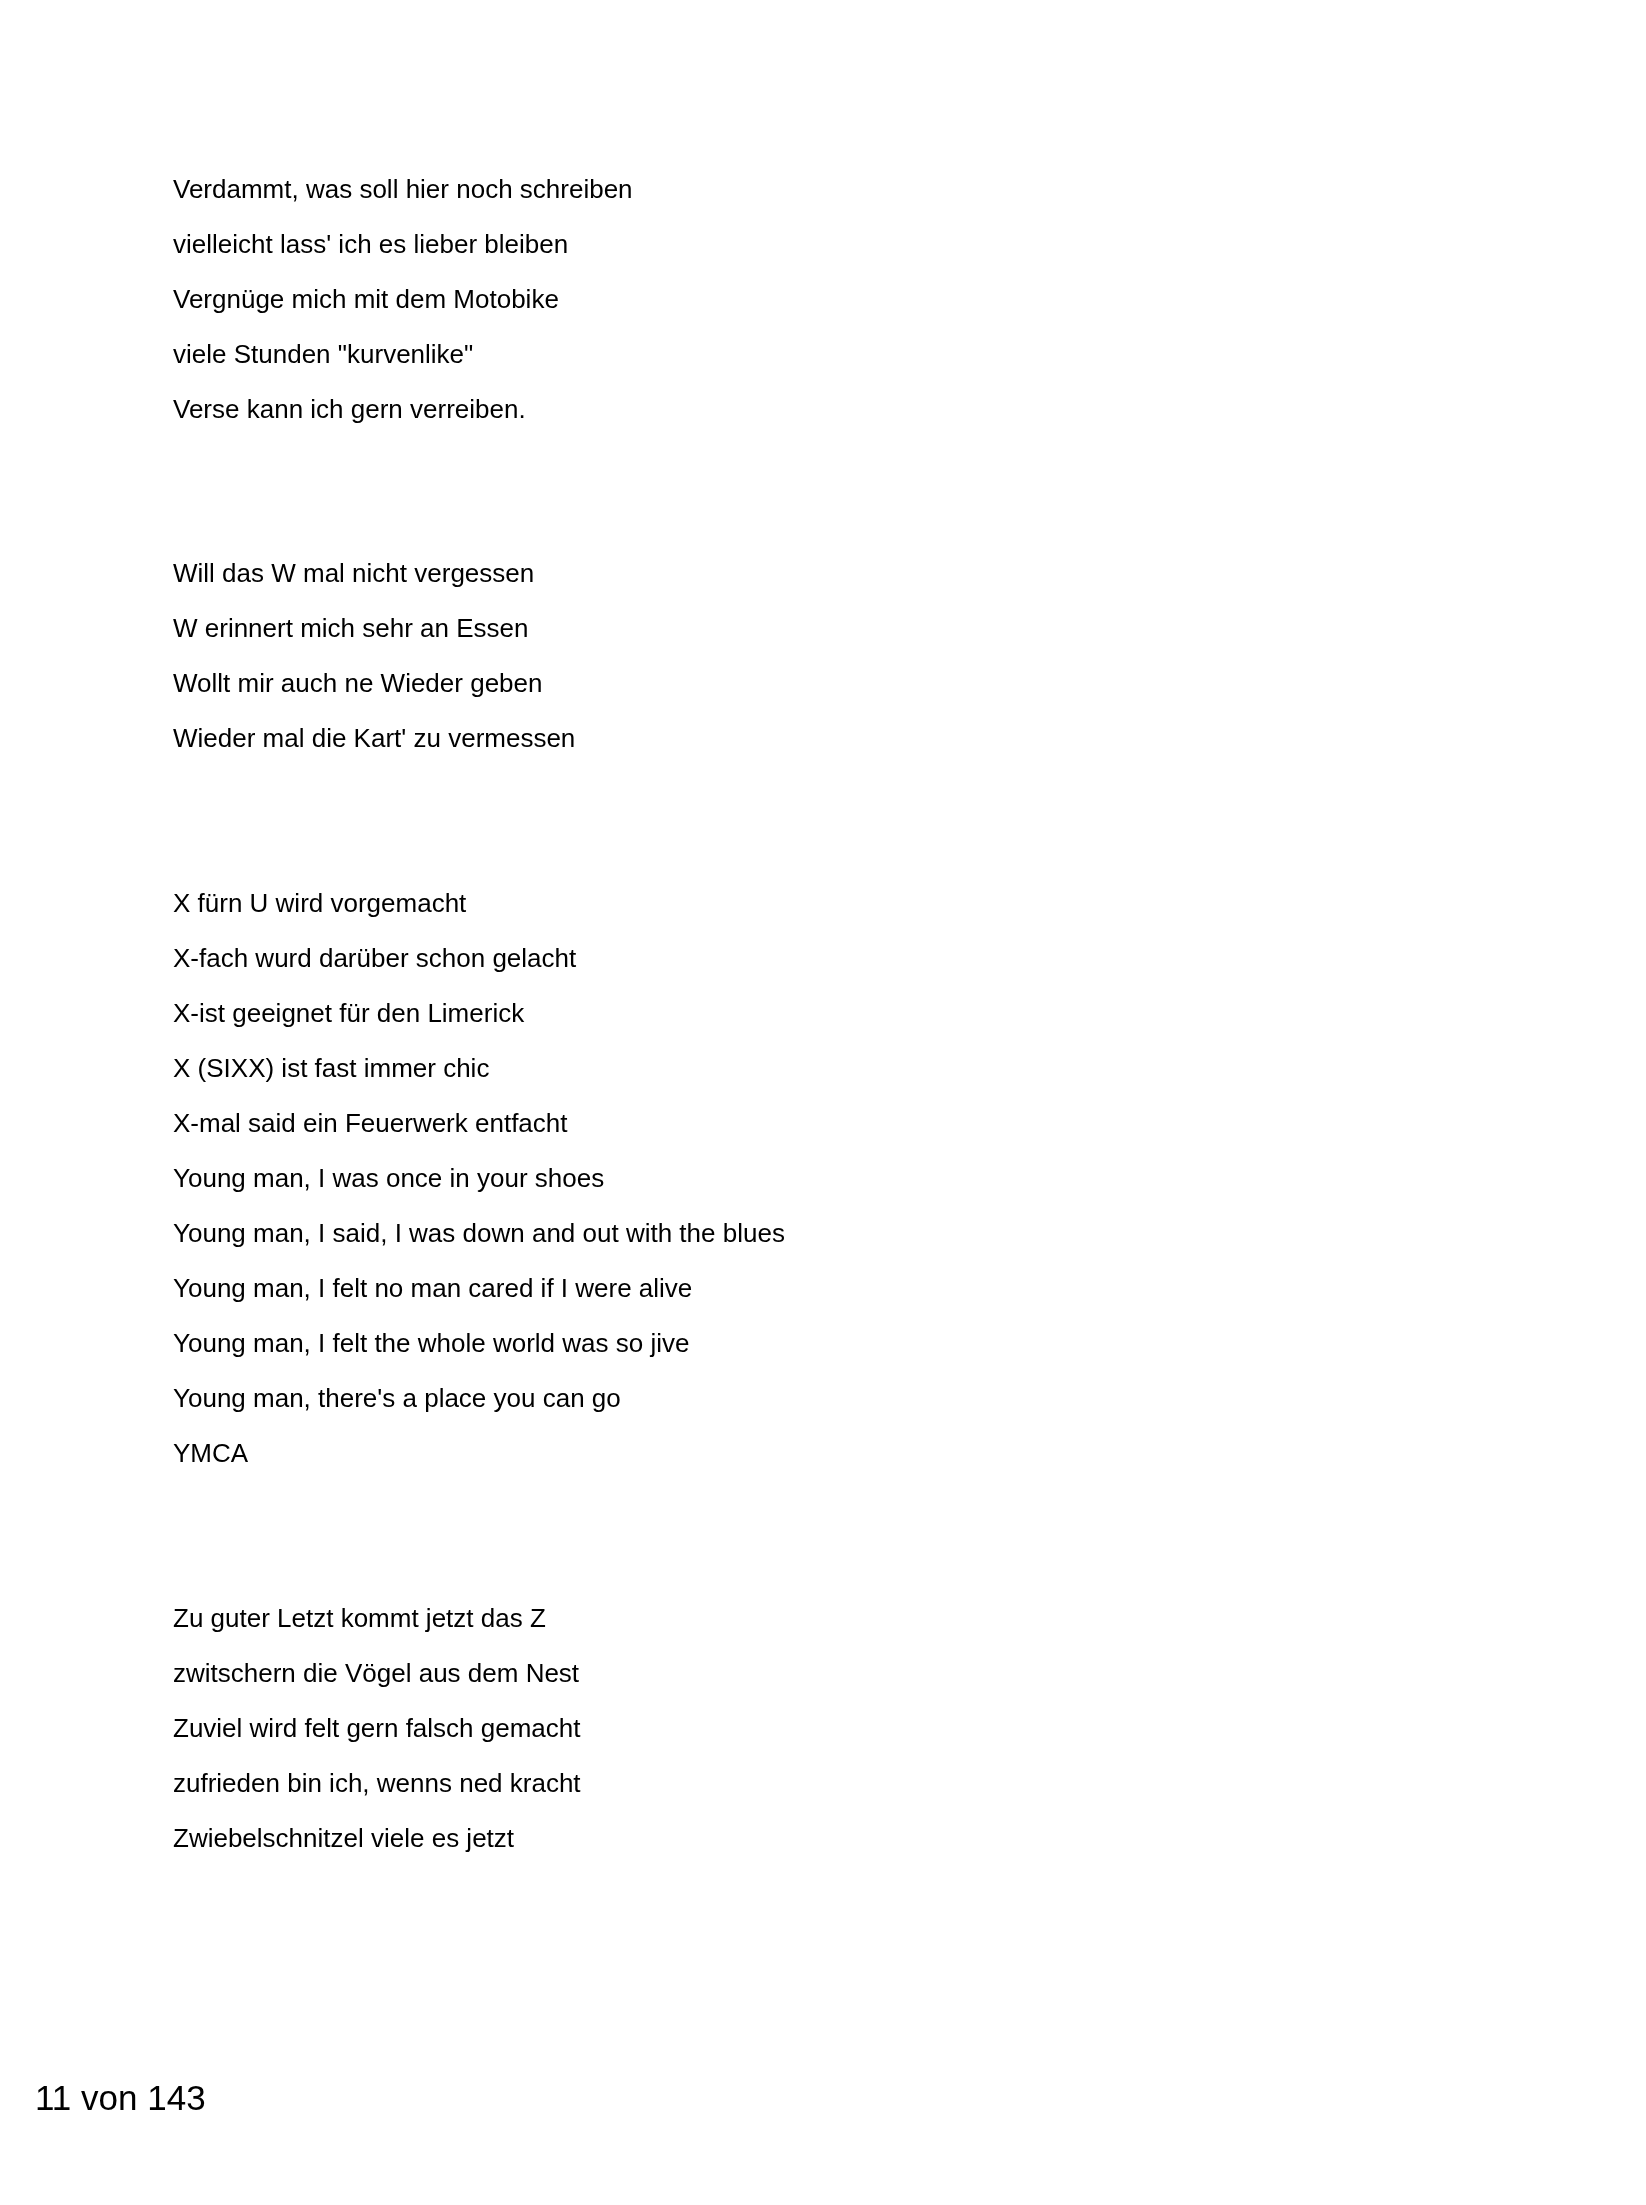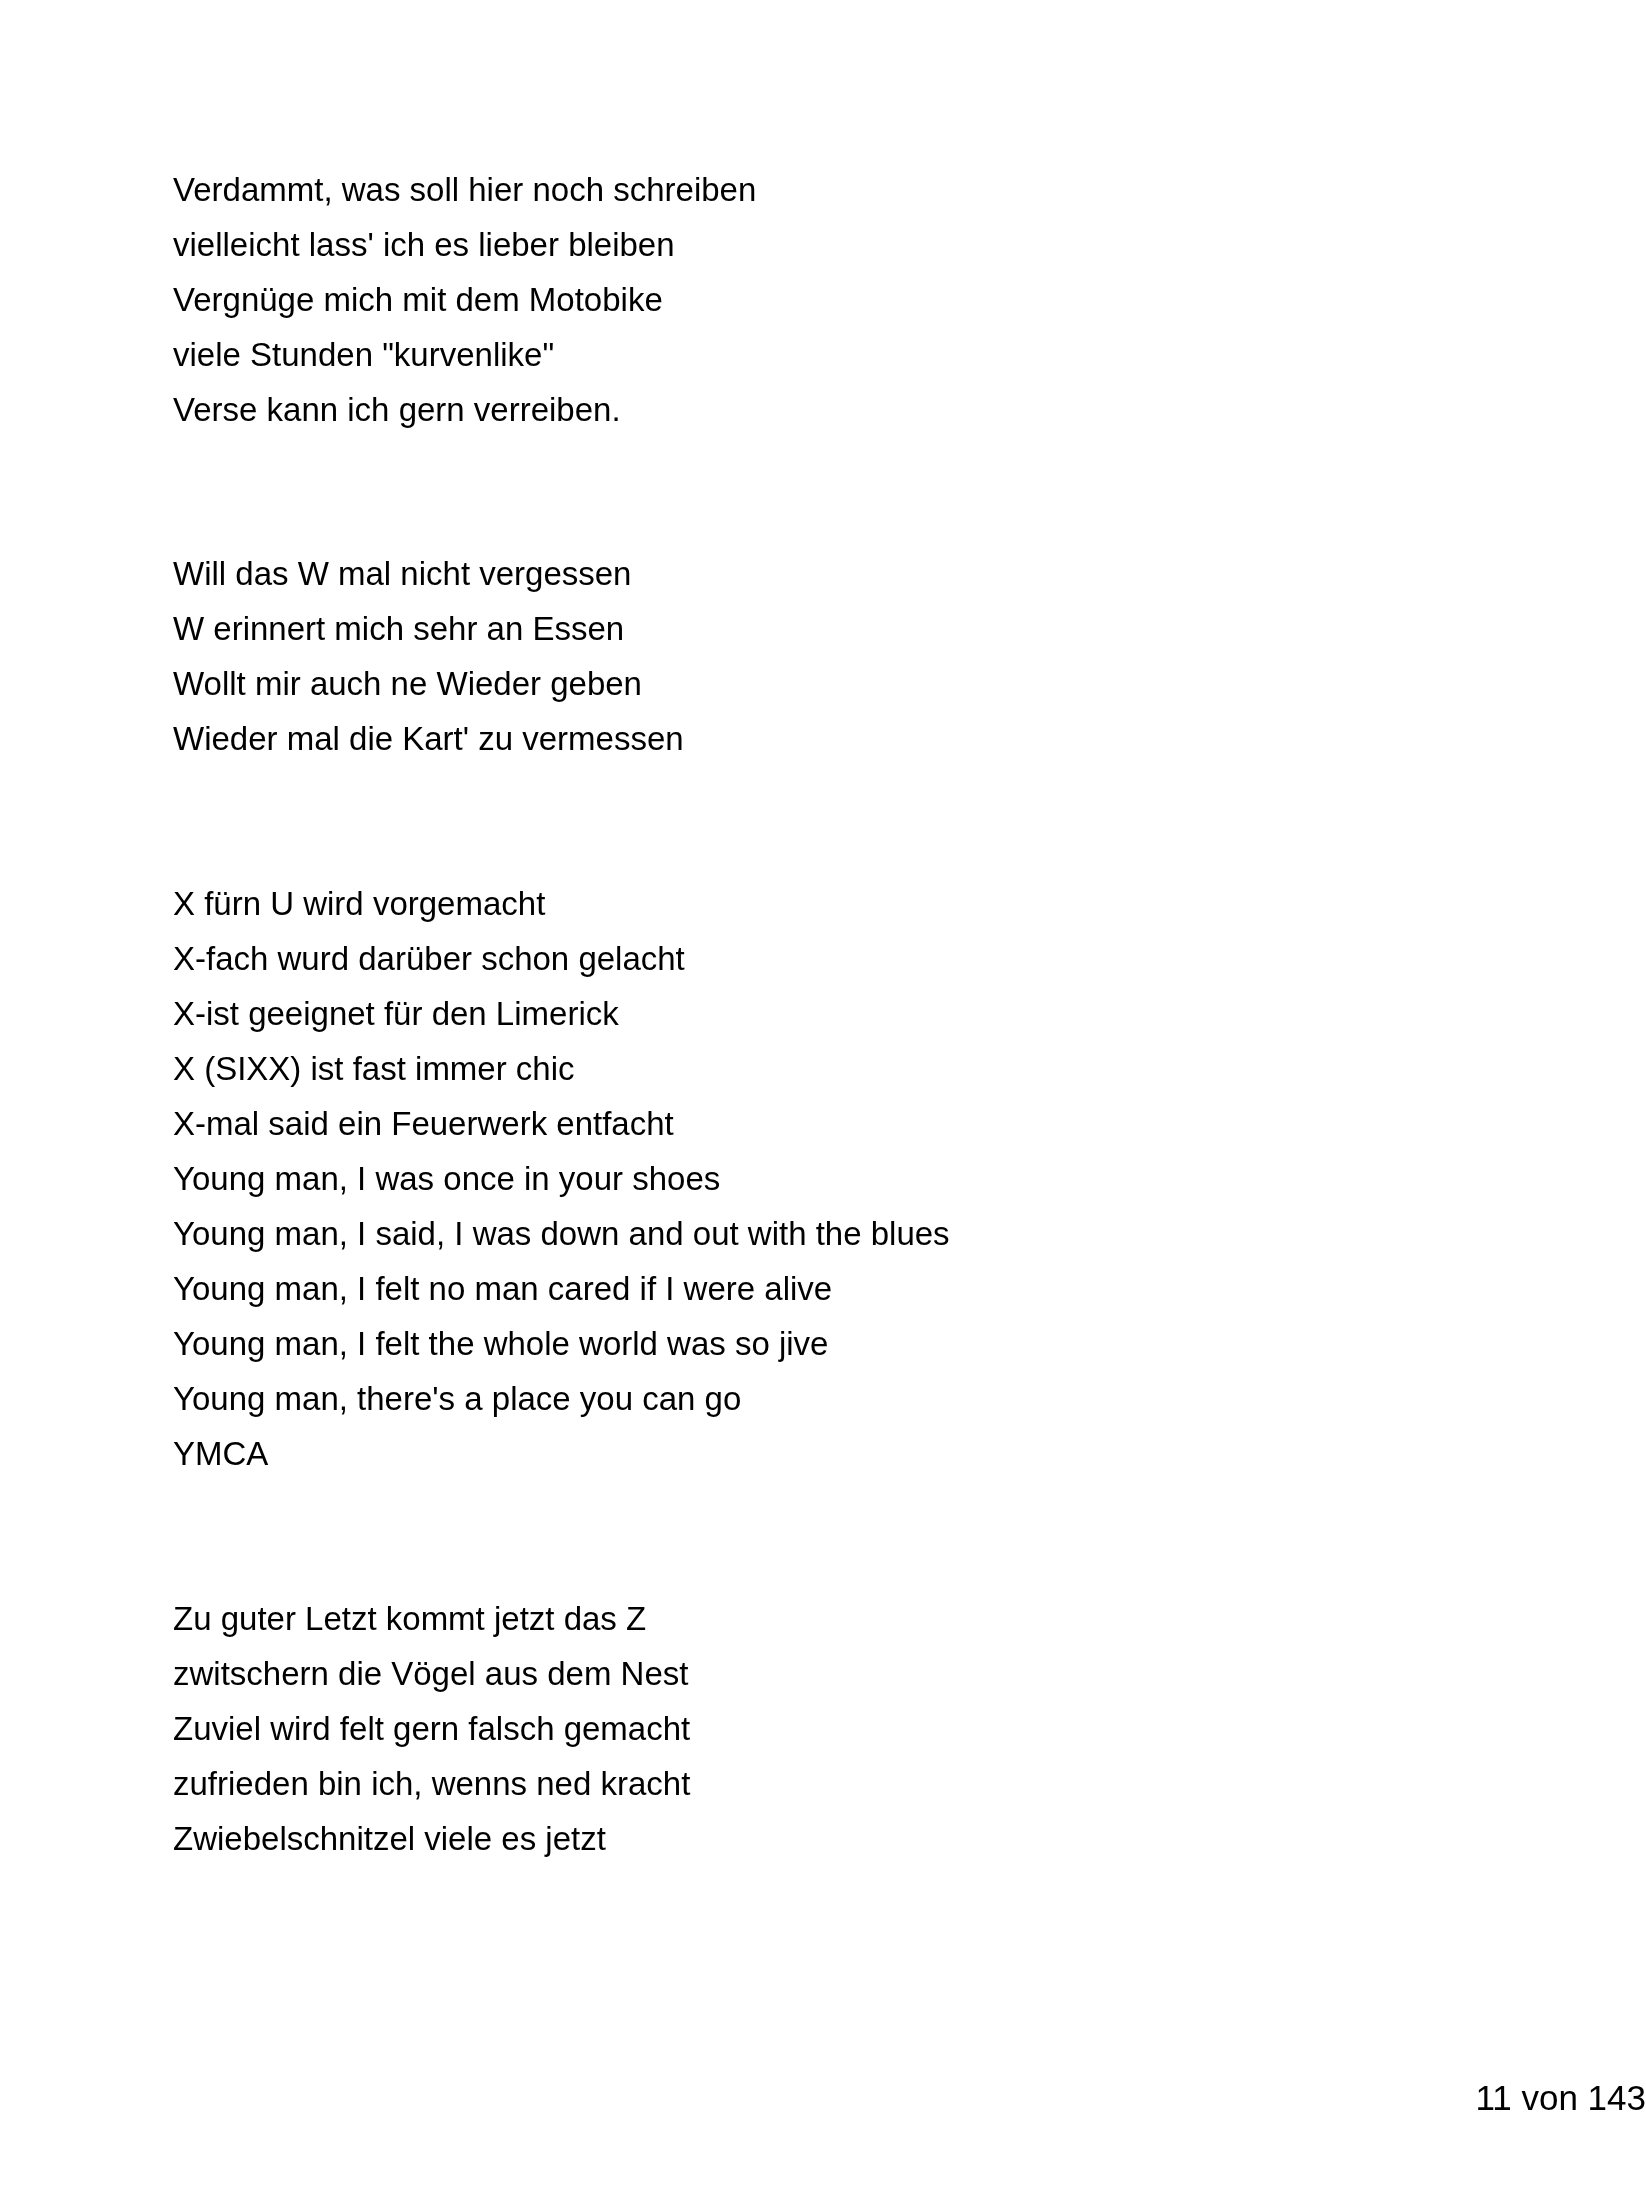--- a/index.html
+++ b/index.html
@@ -22,34 +22,34 @@
   .content {
     position: absolute;
     left: 173px;
     top: 162px;
     width: 1314px;
   }
   .stanza {
     margin: 0 0 0 0;
   }
   .line {
-    font-size: 33px;
+    font-size: 26px;
     line-height: 55px;
     white-space: pre;
     letter-spacing: 0px;
   }
   .gap-1 { height: 109px; }
   .gap-2 { height: 110px; }
   .gap-3 { height: 110px; }
   .footer {
     position: absolute;
     left: 0;
     top: 2073px;
     width: 1646px;
-    text-align: right;
+    text-align: left;
     font-size: 35px;
     line-height: 49px;
     padding-left: 35px;
     box-sizing: border-box;
   }
 </style>
 </head>
 <body>
 
 <div class="page">

